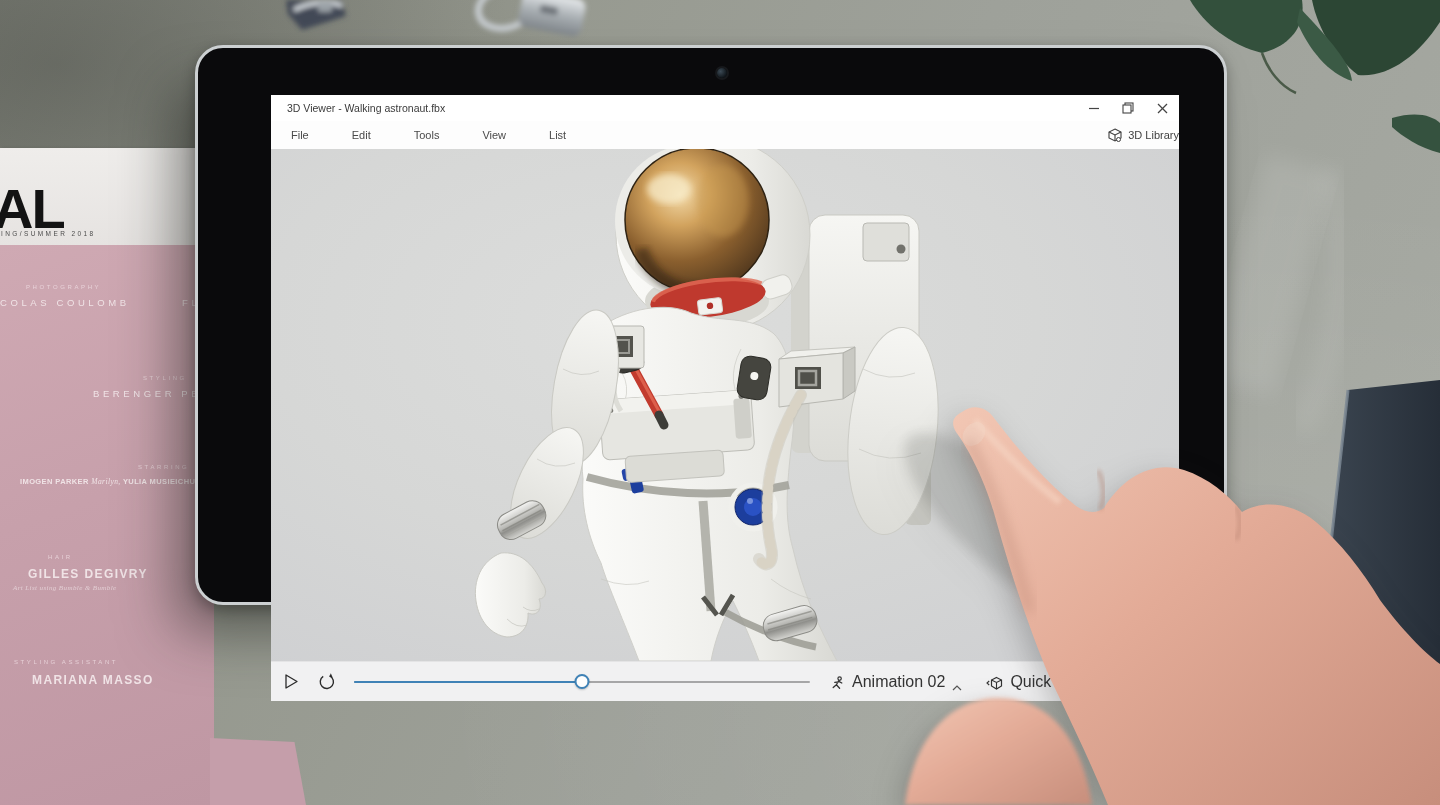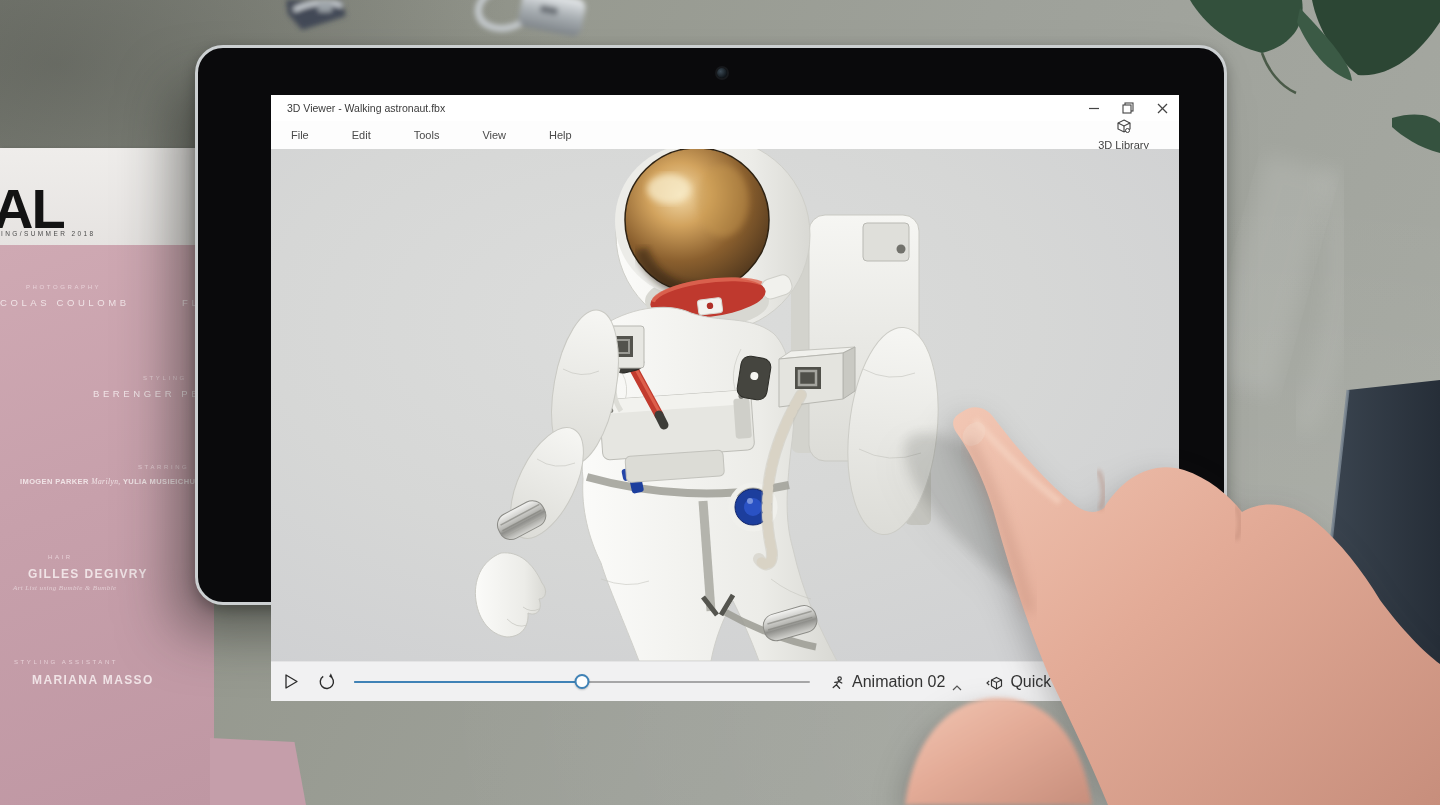--- a/index.html
+++ b/index.html
@@ -33,21 +33,21 @@
   .screen{position:absolute;left:73px;top:47px;width:908px;height:606px;background:#fff;overflow:hidden;}
   
   .titlebar{height:26px;display:flex;align-items:center;background:#ffffff;}
   .title-text{margin-left:16px;font-size:10.5px;color:#3b3b3b;flex:1;}
   .winbtn{width:34px;height:26px;display:flex;align-items:center;justify-content:center;cursor:default;}
   
   .menubar{height:28px;display:flex;align-items:center;background:#fdfdfd;}
   .menu-item{margin-left:5px;margin-right:38px;font-size:11px;color:#4a4a4a;}
   .menu-item:first-child{margin-left:20px;}
   .spacer{flex:1;}
-  .library{display:flex;align-items:center;gap:6px;font-size:11px;color:#3f3f3f;margin-right:30px;flex-direction:column;}
+  .library{display:flex;align-items:center;gap:6px;font-size:11px;color:#3f3f3f;margin-right:0;}
   
   .viewport{position:relative;width:908px;height:512px;
     background:radial-gradient(700px 420px at 42% 34%,#dcddDC 0%,#d6d7d6 55%,#cfd0d2 100%);}
   .viewport svg{position:absolute;left:0;top:0;}
   
   .playbar{height:40px;display:flex;align-items:center;background:#f1f1f2;border-top:1px solid #e4e4e5;}
   .pb-btn{display:flex;align-items:center;justify-content:center;width:24px;height:28px;}
   .slider{position:relative;flex:1;height:20px;margin-left:16px;margin-right:18px;}
   .track{position:absolute;left:0;right:0;top:9px;height:2.5px;background:#a6a6a7;border-radius:2px;}
   .fill{position:absolute;left:0;top:9px;height:2.5px;background:#3f82b6;border-radius:2px;width:50%;}
@@ -155,21 +155,21 @@
             <line x1="10" y1="1" x2="1" y2="10" stroke="#444" stroke-width="1.2"></line>
           </svg>
         </div>
       </div>
 
       <div class="menubar">
         <span class="menu-item">File</span>
         <span class="menu-item">Edit</span>
         <span class="menu-item">Tools</span>
         <span class="menu-item">View</span>
-        <span class="menu-item">Help</span>
+        <span class="menu-item">List</span>
         <span class="spacer"></span>
         <span class="library">
           <svg width="14" height="14" viewBox="0 0 14 14">
             <polygon points="7,1 13,4 13,10 7,13 1,10 1,4" fill="none" stroke="#3f3f3f" stroke-width="1.1"></polygon>
             <polyline points="1,4 7,7 13,4" fill="none" stroke="#3f3f3f" stroke-width="1.1"></polyline>
             <line x1="7" y1="7" x2="7" y2="13" stroke="#3f3f3f" stroke-width="1.1"></line>
             <circle cx="10.5" cy="11.5" r="2" fill="#fdfdfd" stroke="#3f3f3f" stroke-width="1"></circle>
           </svg>
           <span>3D Library</span>
         </span>

